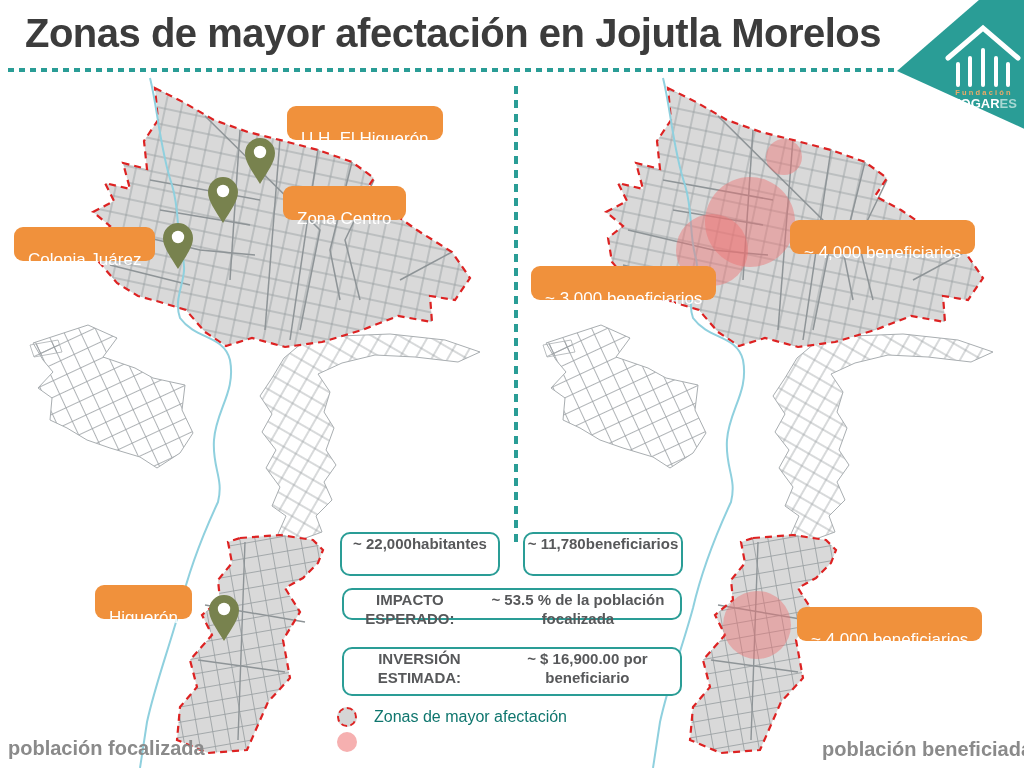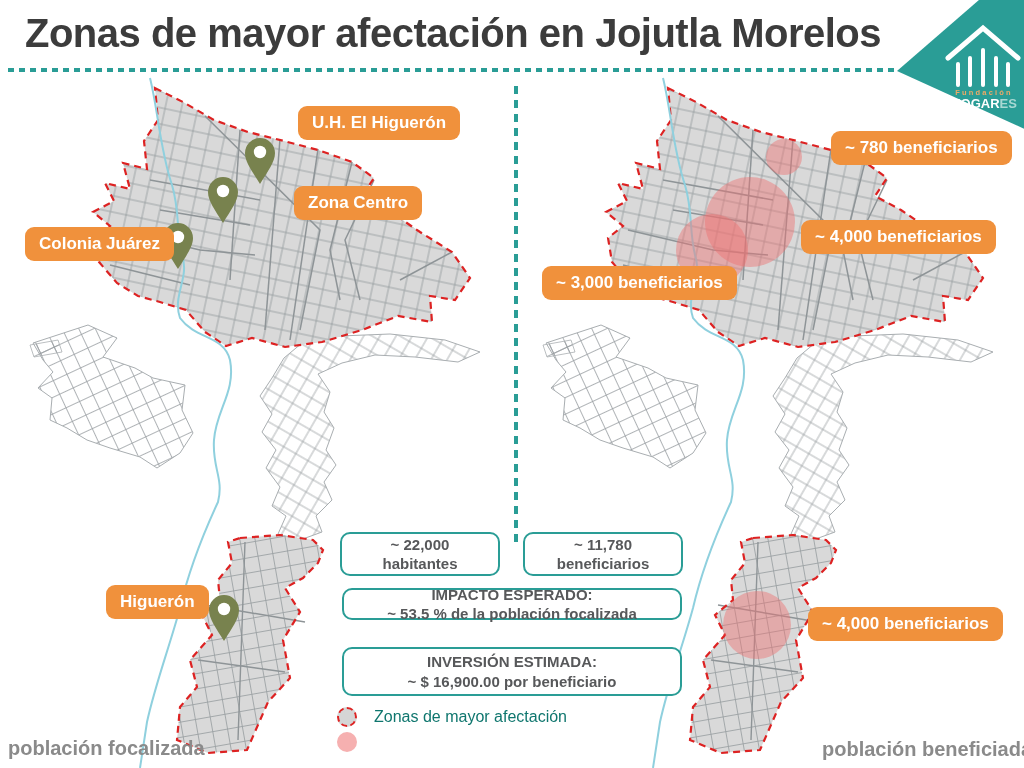--- a/index.html
+++ b/index.html
@@ -12,35 +12,35 @@
               font-weight:bold;color:#3c3c3c;letter-spacing:-0.5px;}
   .title-underline{position:absolute;left:8px;top:68px;width:889px;height:4px;
         background:repeating-linear-gradient(90deg,#2a9d96 0 6px,transparent 6px 11px);}
   .v-divider{position:absolute;left:514px;top:86px;width:4px;height:460px;
         background:repeating-linear-gradient(180deg,#2a9d96 0 8px,transparent 8px 14px);}
 
   
   .map-layer{position:absolute;left:0;top:0;width:1024px;height:768px;}
 
   
-  .zone-label{position:absolute;height:34px;line-height:34px;padding:0 14px;border-radius:9px;
-        background:#f0913c;color:#ffffff;font-size:17px;font-weight:bold;white-space:nowrap;
-        text-align:center;margin-left:11px;}
+  .zone-label{position:absolute;height:34px;line-height:34px;padding:16px 14px;border-radius:9px;
+        background:#f0913c;color:#ffffff;font-size:17px;font-weight:normal;white-space:nowrap;
+        text-align:center;}
   .lbl-uh{left:287px;top:106px;}
   .lbl-zc{left:283px;top:186px;}
   .lbl-cj{left:14px;top:227px;}
   .lbl-hg{left:95px;top:585px;}
   .lbl-r780{left:820px;top:131px;}
   .lbl-r4000{left:790px;top:220px;}
   .lbl-r3000{left:531px;top:266px;}
   .lbl-r4000b{left:797px;top:607px;}
 
   
   .stat-box{position:absolute;border:2px solid #2a9d96;border-radius:10px;background:#ffffff;
-        color:#57585a;font-weight:bold;text-align:center;display:flex;flex-direction:column;
+        color:#57585a;font-weight:bold;text-align:center;display:flex;flex-direction:row;
         justify-content:center;font-size:15px;line-height:1.28;}
   .box-hab{left:340px;top:532px;width:160px;height:44px;}
   .box-ben{left:523px;top:532px;width:160px;height:44px;}
   .box-imp{left:342px;top:588px;width:340px;height:32px;}
   .box-inv{left:342px;top:647px;width:340px;height:49px;}
 
   
   .legend{position:absolute;left:337px;top:704px;}
   .legend-row{display:flex;align-items:center;height:25px;}
   .legend-swatch{width:20px;height:20px;border-radius:50%;margin-right:17px;flex:0 0 auto;}
@@ -175,21 +175,20 @@
       <path d="M1008,64 V85" stroke-width="4"></path>
     </g>
     <text x="984" y="95" text-anchor="middle" font-size="7.5" letter-spacing="2.2" fill="#eda express" style="fill:#edaa66;font-weight:bold">Fundación</text>
     <text x="984" y="108" text-anchor="middle" font-size="13" font-weight="bold"><tspan fill="#ffffff">HOGAR</tspan><tspan fill="#a8d8d3">ES</tspan></text>
   </svg>
 
   <div class="zone-label lbl-uh">U.H. El Higuerón</div>
   <div class="zone-label lbl-zc">Zona Centro</div>
   <div class="zone-label lbl-hg">Higuerón</div>
   <div class="zone-label lbl-cj">Colonia Juárez</div>
-  <div class="zone-label lbl-r780">~ 780 beneficiarios</div>
   <div class="zone-label lbl-r4000">~ 4,000 beneficiarios</div>
   <div class="zone-label lbl-r3000">~ 3,000 beneficiarios</div>
   <div class="zone-label lbl-r4000b">~ 4,000 beneficiarios</div>
 
   <div class="stat-box box-hab">
     <div>~ 22,000</div>
     <div>habitantes</div>
   </div>
   <div class="stat-box box-ben">
     <div>~ 11,780</div>

